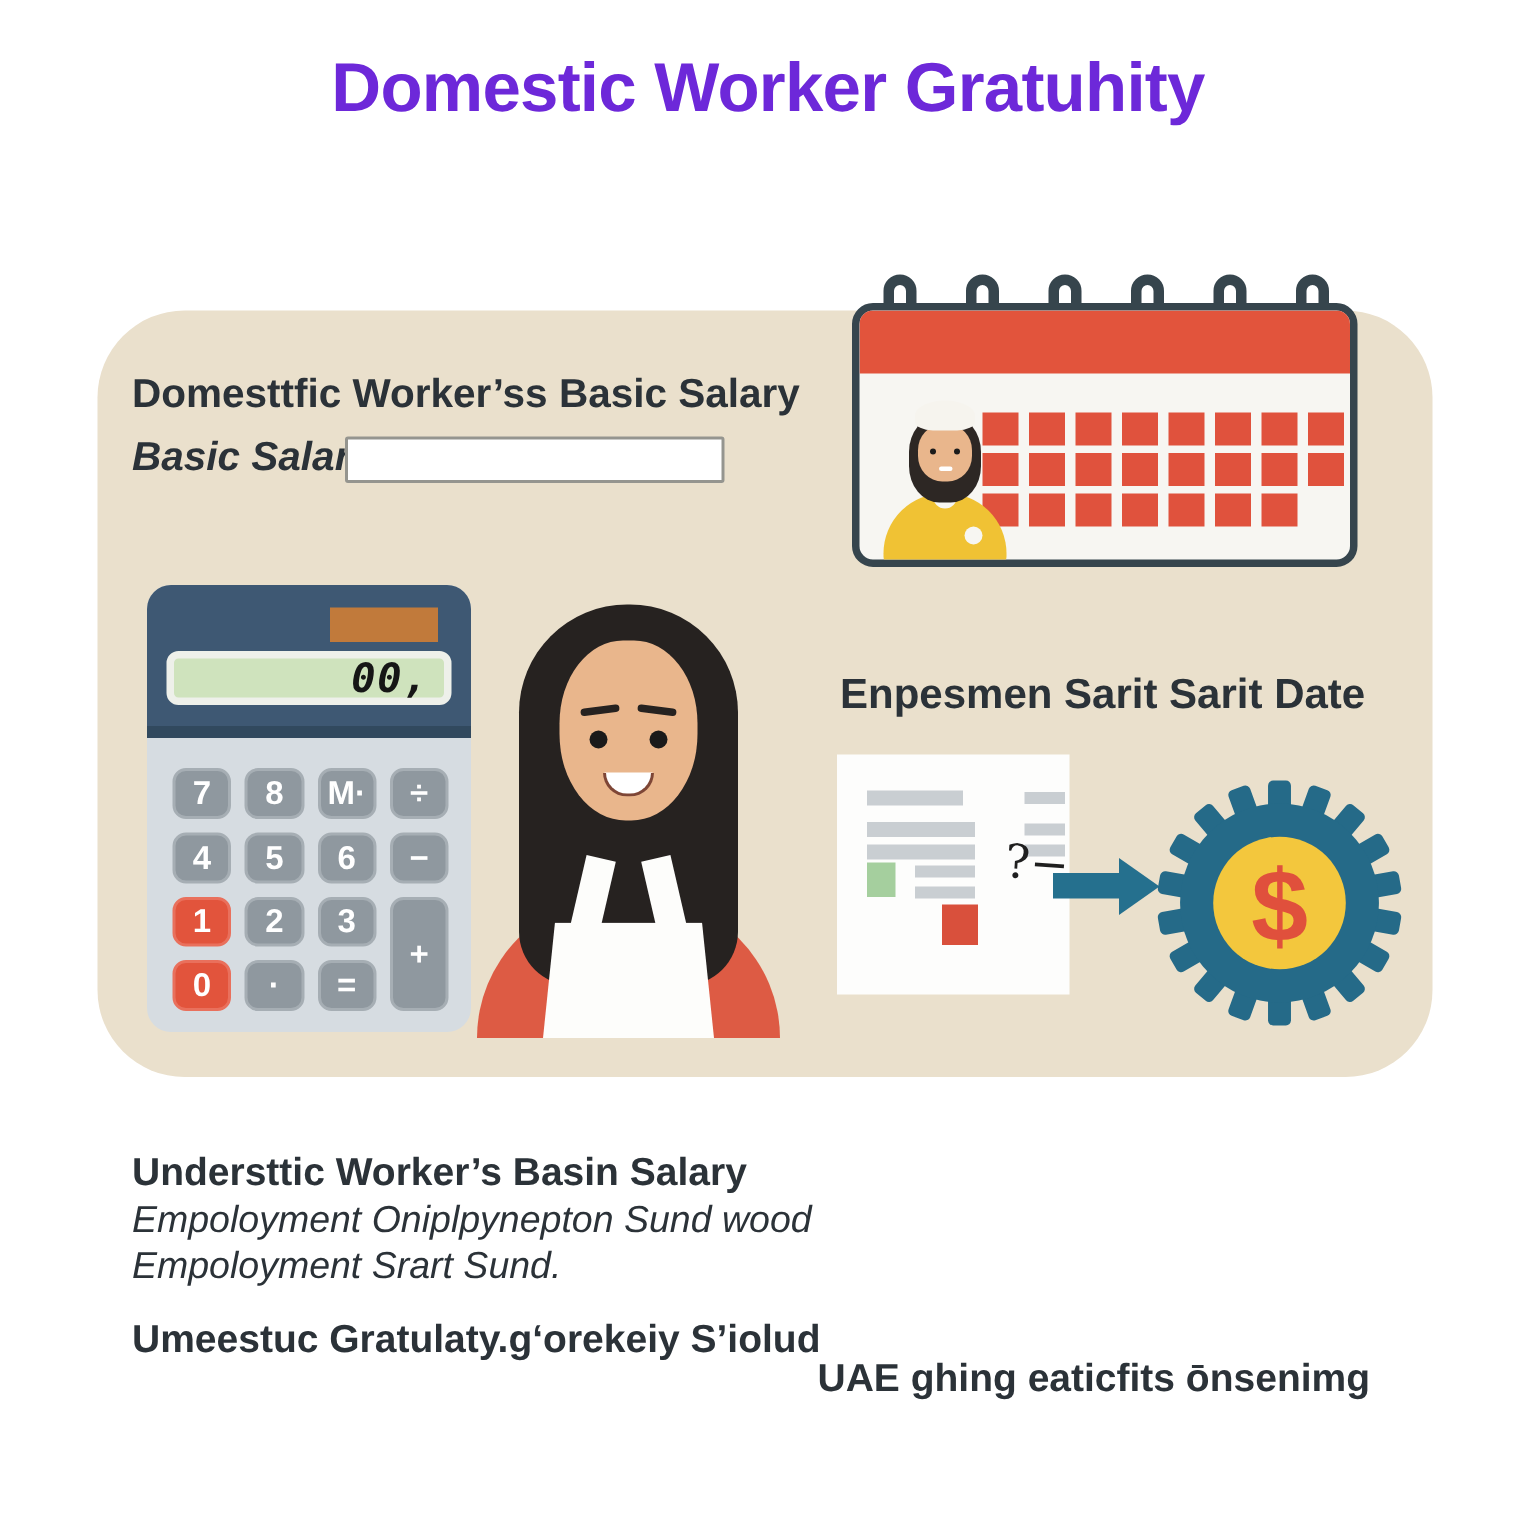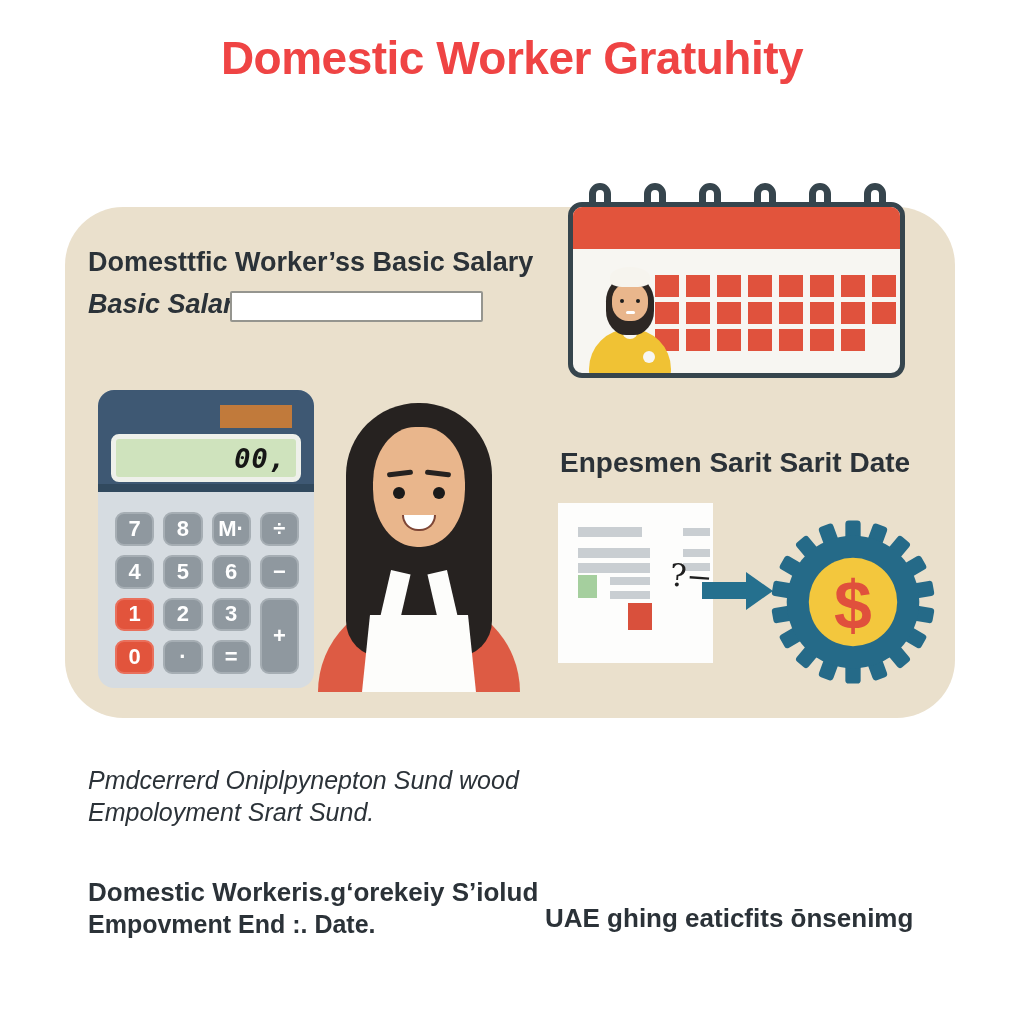--- a/index.html
+++ b/index.html
@@ -2,21 +2,21 @@
 <html><head>
 <meta charset="utf-8">
 <style>
   * { margin:0; padding:0; box-sizing:border-box; }
   html,body { background:#ffffff; }
   body { font-family:"Liberation Sans", sans-serif; color:#2b3238; }
   .stage { position:relative; width:1024px; height:1024px; background:#ffffff; overflow:hidden; }
 
   
   .title { position:absolute; top:30px; left:0; width:1024px; text-align:center;
-           font-weight:bold; font-size:46px; line-height:1.22; color:#ef4444; letter-spacing:-0.5px; }
+           font-weight:bold; font-size:46px; line-height:1.22; color:#6d28d9; letter-spacing:-0.5px; }
 
   
   .panel { position:absolute; left:65px; top:207px; width:890px; height:511px;
            background:#eae0cc; border-radius:58px; }
 
   .salary-heading { position:absolute; left:23px; top:40px; font-size:27px; font-weight:bold; }
   .salary-label   { position:absolute; left:23px; top:82px; font-size:27px; font-weight:bold; font-style:italic; }
   .salary-input   { position:absolute; left:165px; top:84px; width:253px; height:31px;
                     background:#ffffff; border:2px solid #95958f; border-radius:2px;
                     font-size:18px; padding:0 8px; font-family:"Liberation Sans",sans-serif; }
@@ -47,21 +47,21 @@
   .cal-man .mouth { position:absolute; left:14px; top:28px; width:9px; height:3px; background:#fff; border-radius:2px; }
   .cal-man .cap   { position:absolute; left:23px; top:0px; width:40px; height:20px;
                     background:#f6f4ee; border-radius:50% 50% 30% 30%; }
 
   
   .calc { position:absolute; left:33px; top:183px; width:216px; height:298px;
           background:#d6dce1; border-radius:16px; overflow:hidden; }
   .calc-top { position:absolute; left:0; top:0; width:100%; height:102px; background:#3e5873;
               border-bottom:8px solid #31495e; }
   .calc-solar { position:absolute; left:122px; top:15px; width:72px; height:23px; background:#c17a3b; }
-  .calc-display { position:absolute; left:13px; top:44px; width:190px; height:48px;
+  .calc-display { position:absolute; left:13px; top:44px; width:190px; height:36px;
                   background:#cfe3bd; border:5px solid #eef0ea; border-radius:8px;
                   display:flex; align-items:center; justify-content:flex-end; padding-right:10px;
                   font-family:"DejaVu Sans Mono", monospace; font-weight:bold; font-style:italic;
                   font-size:27px; color:#161616; letter-spacing:1px; }
   .calc-keys { position:absolute; left:17px; top:122px; width:184px; height:162px;
                display:grid; grid-template-columns:repeat(4,1fr); grid-auto-rows:1fr; gap:9px; }
   .key { background:#8f989f; border:2px solid #a6aeb4; border-radius:9px; color:#ffffff;
          font-weight:bold; font-size:22px; display:flex; align-items:center; justify-content:center; }
   .key.red { background:#e2543c; border-color:#e9705c; }
   .key.tall { grid-row:span 2; }
@@ -260,23 +260,23 @@
           <div class="eye" style="left:8px;"></div>
           <div class="eye" style="left:24px;"></div>
           <div class="mouth"></div>
         </div>
         <div class="cap"></div>
       </div>
     </div>
   </div>
 
   <div class="footer-block fb1">
-    <div class="it">Pmdcerrerd Oniplpynepton Sund wood</div>
+    <div class="hd">Understtic Worker’s Basin Salary</div>
+    <div class="it">Empoloyment Oniplpynepton Sund wood</div>
     <div class="it">Empoloyment Srart Sund.</div>
   </div>
   <div class="footer-block fb2">
-    <div class="hd">Domestic Workeris.g‘orekeiy S’iolud</div>
-    <div>Empovment End :. Date.</div>
+    <div class="hd">Umeestuc Gratulaty.g‘orekeiy S’iolud</div>
   </div>
 
   <div class="tagline">UAE ghing eaticfits ōnsenimg</div>
 
 </div>
 
 </body></html>

